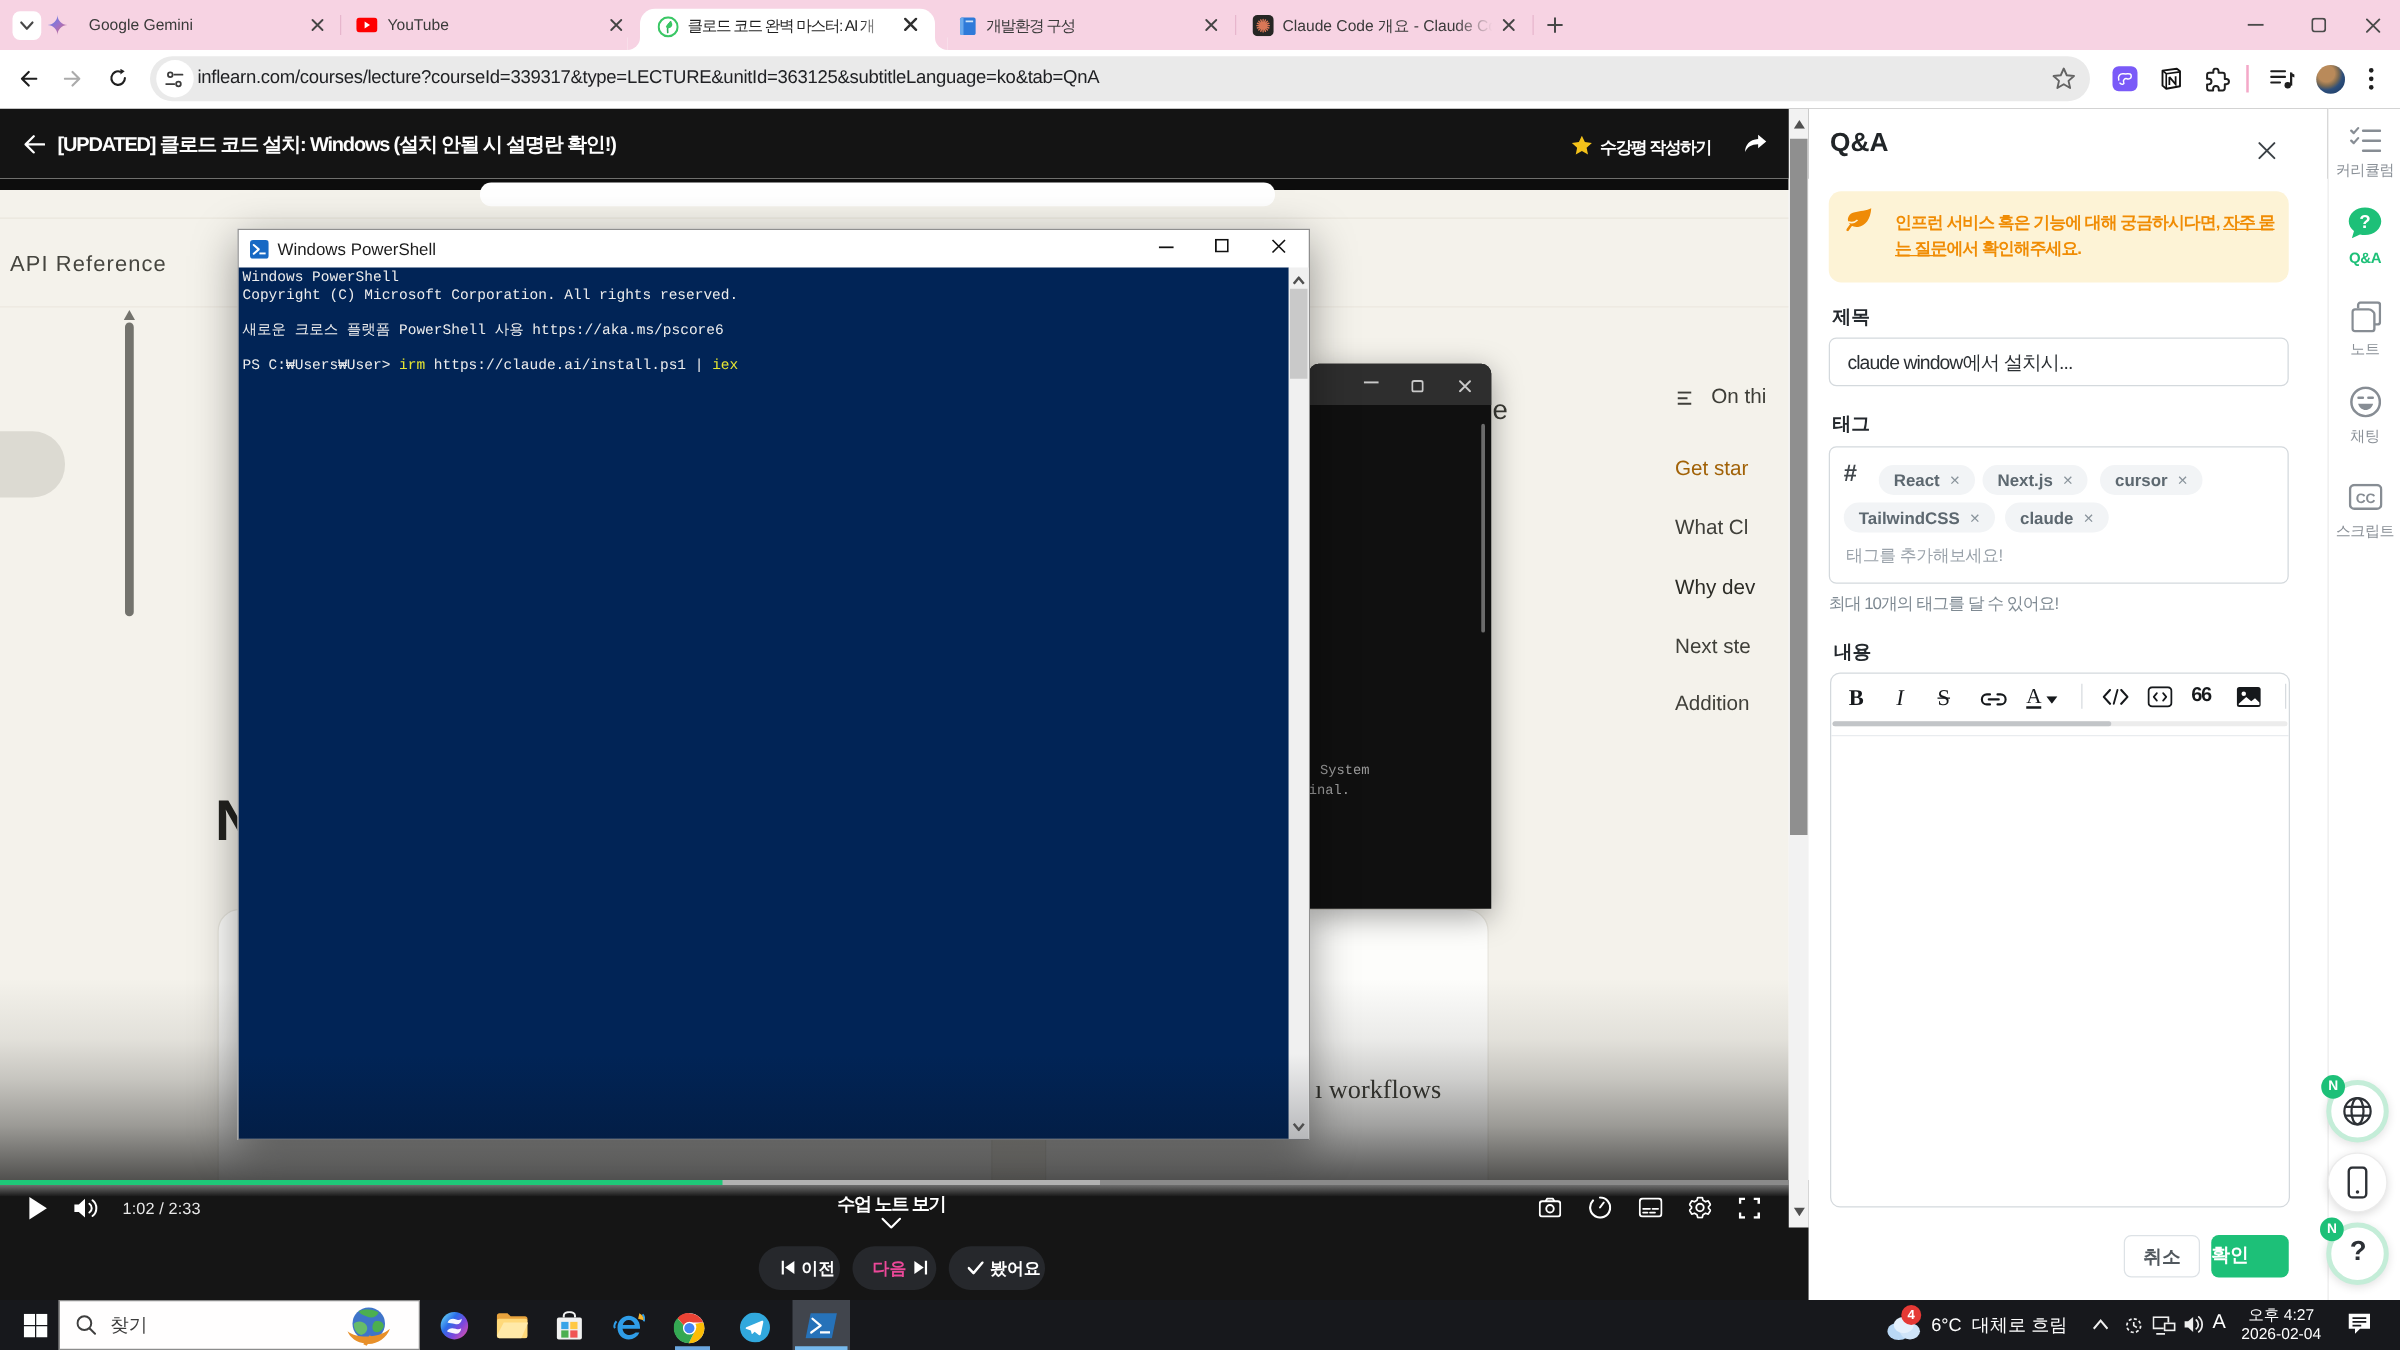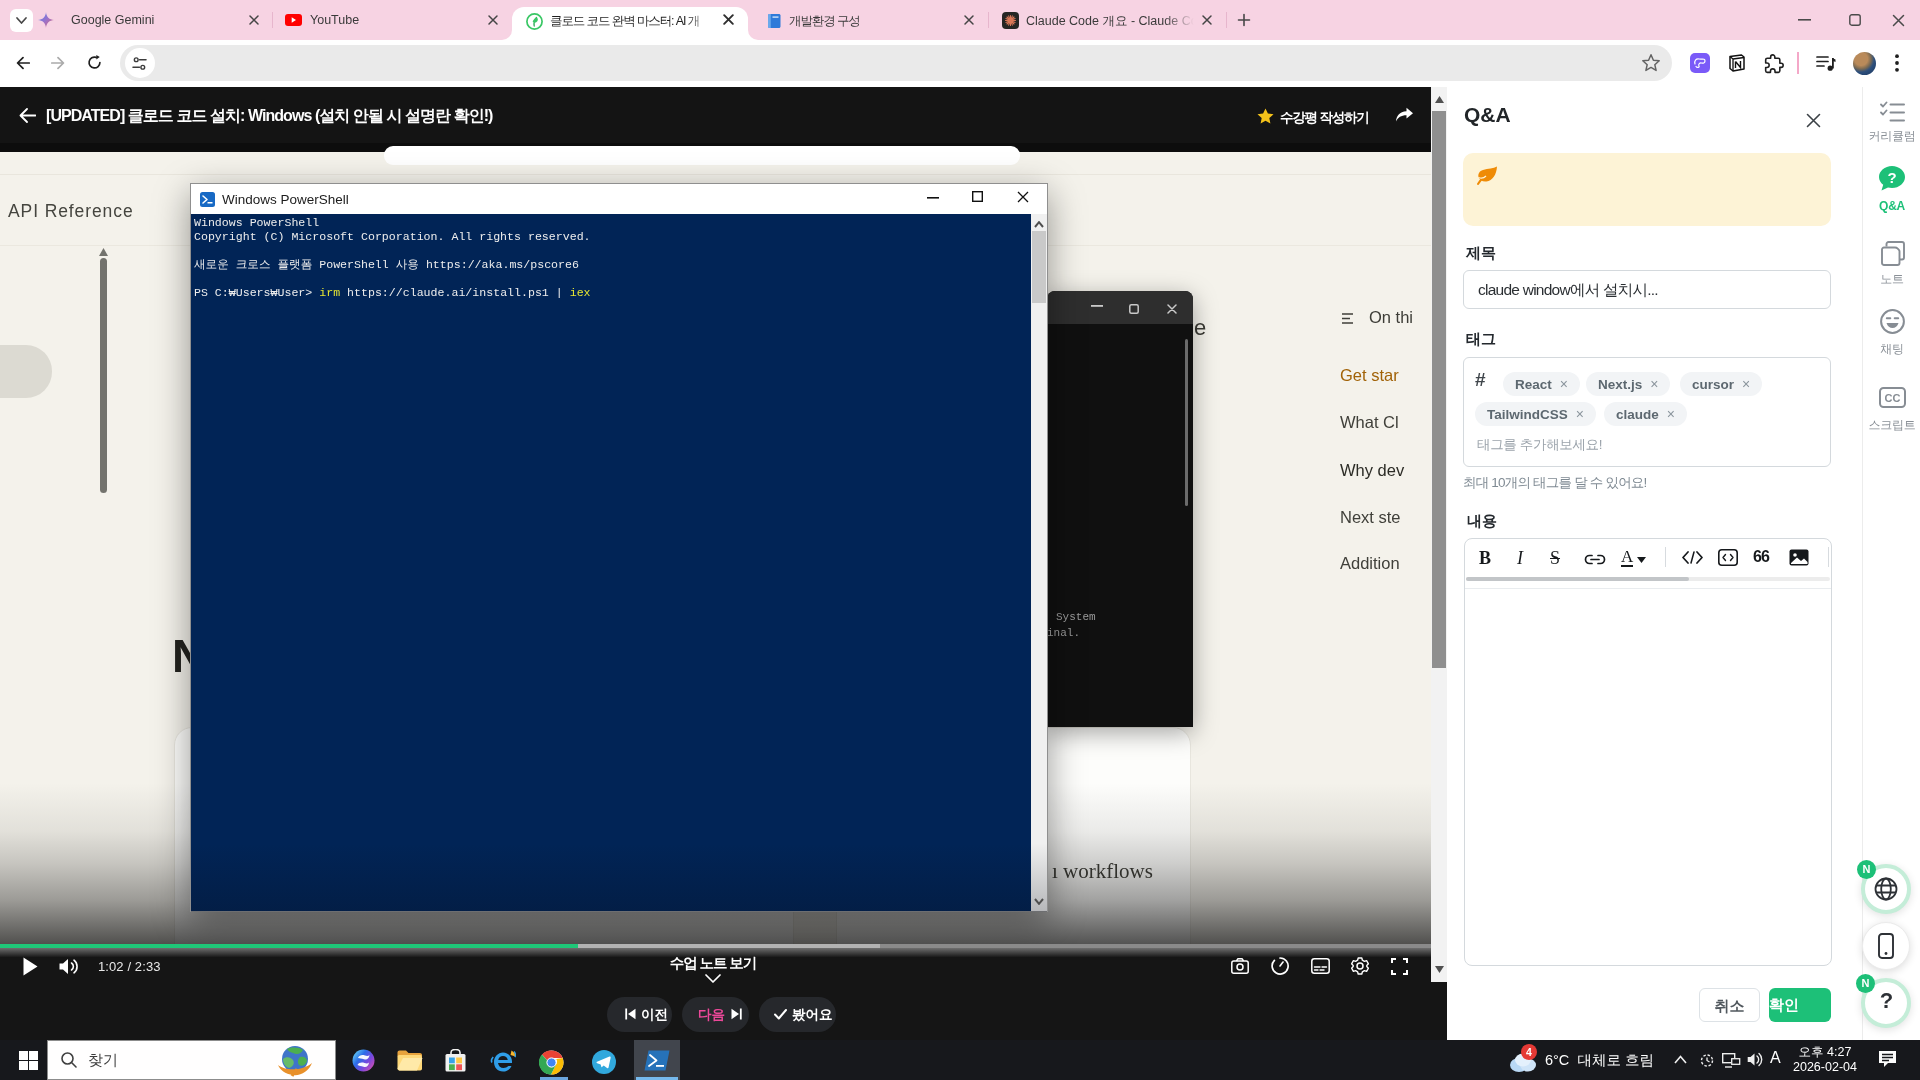--- a/index.html
+++ b/index.html
@@ -112,20 +112,21 @@
     </svg>
 
   <div class="abs" style="left:120px;top:5px;width:1552px;height:36px;background:#eaeaea;border-radius:18px;"></div>
   <div class="abs" style="left:125px;top:8px;width:30px;height:30px;background:#fff;border-radius:15px;"></div>
   <svg class="abs" style="left:132px;top:16px;" width="15" height="15" viewBox="0 0 16 16">
       <circle cx="4.5" cy="4" r="2" fill="none" stroke="#3c3c3c" stroke-width="1.5"></circle>
       <path d="M8 4 L15 4" stroke="#3c3c3c" stroke-width="1.5" stroke-linecap="round"></path>
       <circle cx="11.5" cy="12" r="2" fill="none" stroke="#3c3c3c" stroke-width="1.5"></circle>
       <path d="M1 12 L8 12" stroke="#3c3c3c" stroke-width="1.5" stroke-linecap="round"></path>
     </svg>
+  <div class="abs" style="left:158px;top:14px;font-size:14.8px;color:#202124;white-space:nowrap;letter-spacing:-0.22px;">inflearn.com/courses/lecture?courseId=339317&amp;type=LECTURE&amp;unitId=363125&amp;subtitleLanguage=ko&amp;tab=QnA</div>
   <svg class="abs" style="left:1641px;top:13px;" width="20" height="20" viewBox="0 0 20 20">
       <path d="M10 1.8 L12.4 7.2 L18.2 7.8 L13.8 11.7 L15.1 17.4 L10 14.4 L4.9 17.4 L6.2 11.7 L1.8 7.8 L7.6 7.2 Z" fill="none" stroke="#636363" stroke-width="1.5" stroke-linejoin="round"></path>
     </svg>
 
   <div class="abs" style="left:1690px;top:13px;width:20px;height:20px;border-radius:5px;background:#7a5af8;"></div>
   <svg class="abs" style="left:1693px;top:16px;" width="14" height="14" viewBox="0 0 14 14">
       <path d="M2 8 C1 5 3 2.5 6 3 C9 3.5 12 2 12 5 C12 7 10 7.5 8.5 7 C7 6.5 5 8 6 10 C6.8 11.5 4 12 3 10.5" fill="none" stroke="#fff" stroke-width="1.2" stroke-linecap="round"></path>
     </svg>
   <svg class="abs" style="left:1727px;top:13px;" width="20" height="20" viewBox="0 0 20 20">
       <path d="M3 3.5 L14.5 2 L17 4 L17 16 L6 18 L3 15.5 Z" fill="#fff" stroke="#111" stroke-width="1.5" stroke-linejoin="round"></path>
@@ -330,20 +331,21 @@
   <svg class="abs" style="left:359px;top:26px;" width="15" height="15" viewBox="0 0 15 15">
       <path d="M1.5 1.5 L13.5 13.5 M13.5 1.5 L1.5 13.5" stroke="#3c4247" stroke-width="1.6" stroke-linecap="round"></path>
     </svg>
 
   <div class="abs" style="left:16px;top:66px;width:368px;height:73px;background:#fdf3d6;border-radius:10px;"></div>
   <svg class="abs" style="left:30px;top:79px;" width="21" height="19" viewBox="0 0 21 19">
       <path d="M20 0.5 C19.5 9 15.5 14.5 9.5 15.5 C5.5 16 2.5 14 1.5 11 C0.8 8 2.5 5 6 4 C11 2.5 16.5 2.5 20 0.5 Z" fill="#ef8b06"></path>
       <path d="M1 18 C4 13 8 9.5 13 7.5" stroke="#ef8b06" stroke-width="2" fill="none" stroke-linecap="round"></path>
       <path d="M1.5 11.5 C4 12.5 7 12 9 10" stroke="#fdf3d6" stroke-width="1.3" fill="none"></path>
     </svg>
+  <div class="abs" style="left:69px;top:80px;width:320px;font-size:13.5px;font-weight:bold;color:#f08c04;line-height:21px;letter-spacing:-0.78px;white-space:nowrap;">인프런 서비스 혹은 기능에 대해 궁금하시다면, <span style="text-decoration:underline;">자주 묻</span><br><span style="text-decoration:underline;">는 질문</span>에서 확인해주세요.</div>
 
   <div class="abs" style="left:19px;top:157px;font-size:15px;font-weight:bold;color:#24292e;">제목</div>
   <div class="abs" style="left:16px;top:183px;width:368px;height:39px;border:1px solid #d4d9dd;border-radius:6px;"></div>
   <div class="abs" style="left:31px;top:193px;font-size:15.5px;color:#2b2f33;letter-spacing:-0.75px;">claude window에서 설치시...</div>
 
   <div class="abs" style="left:19px;top:243px;font-size:15px;font-weight:bold;color:#24292e;">태그</div>
   <div class="abs" style="left:16px;top:270px;width:368px;height:110px;border:1px solid #d4d9dd;border-radius:6px;"></div>
   <div class="abs" style="left:28px;top:282px;font-size:19px;font-weight:bold;color:#41474c;">#</div>
   <div class="tagpill" style="left:56px;top:285px;">React</div>
   <div class="tagpill" style="left:139px;top:285px;">Next.js</div>

